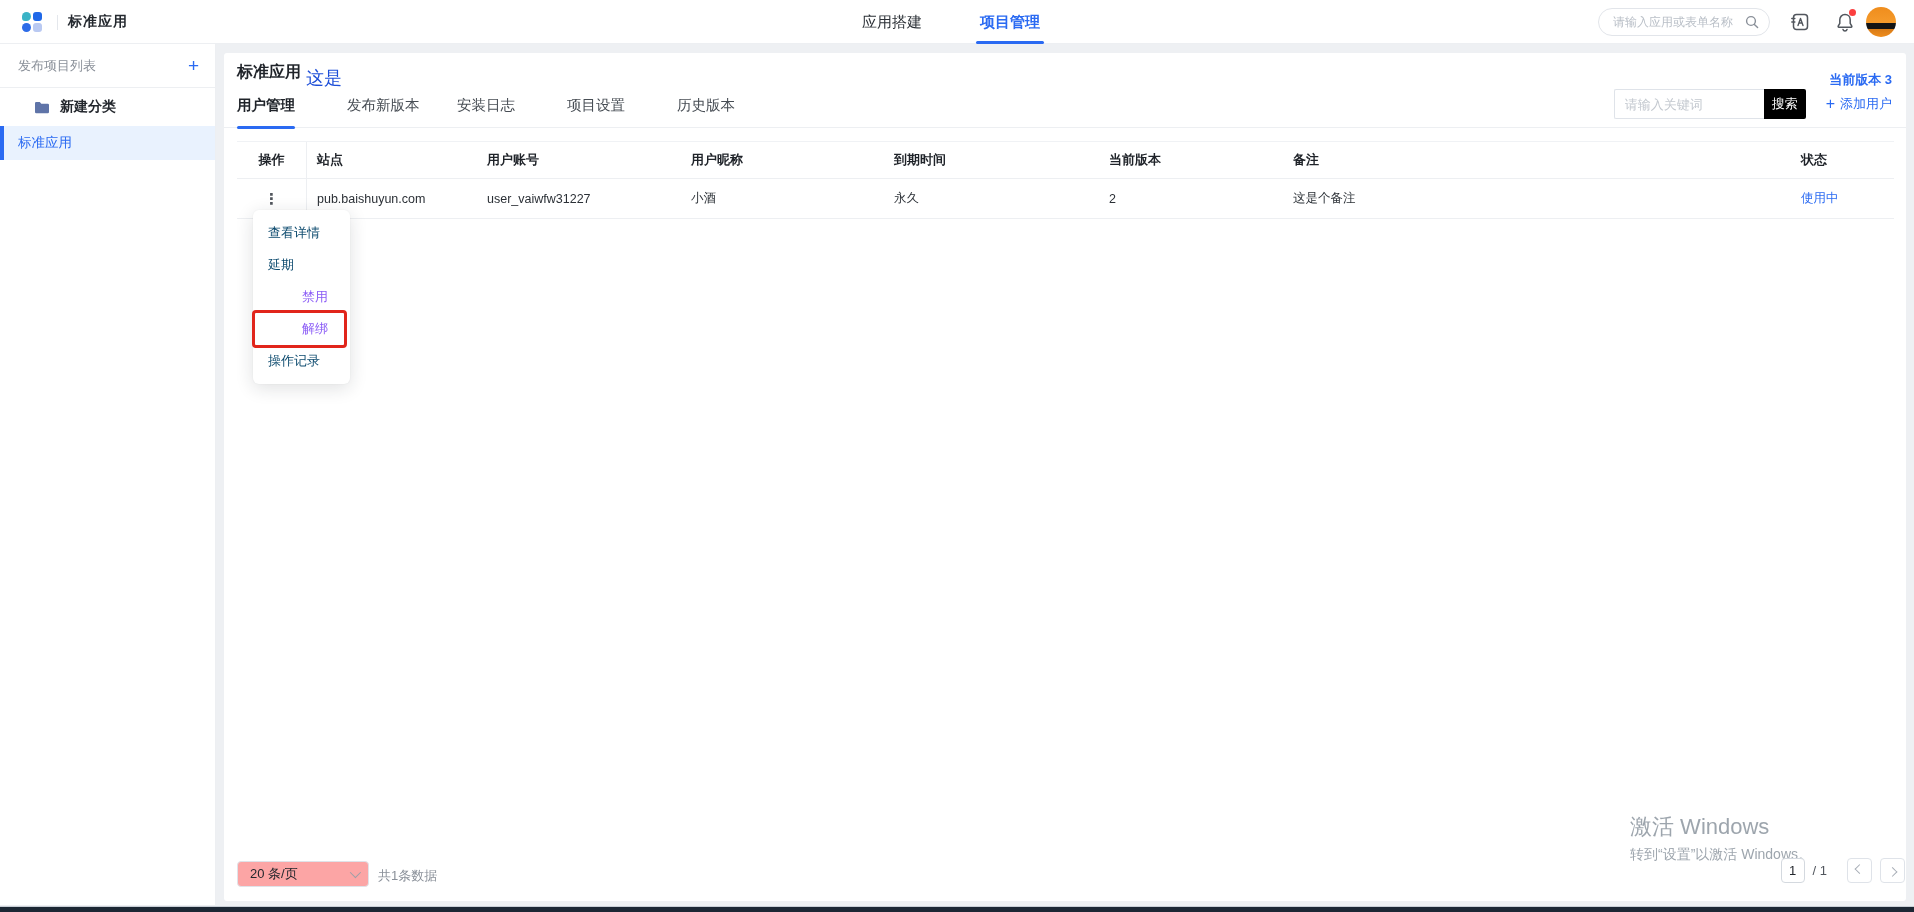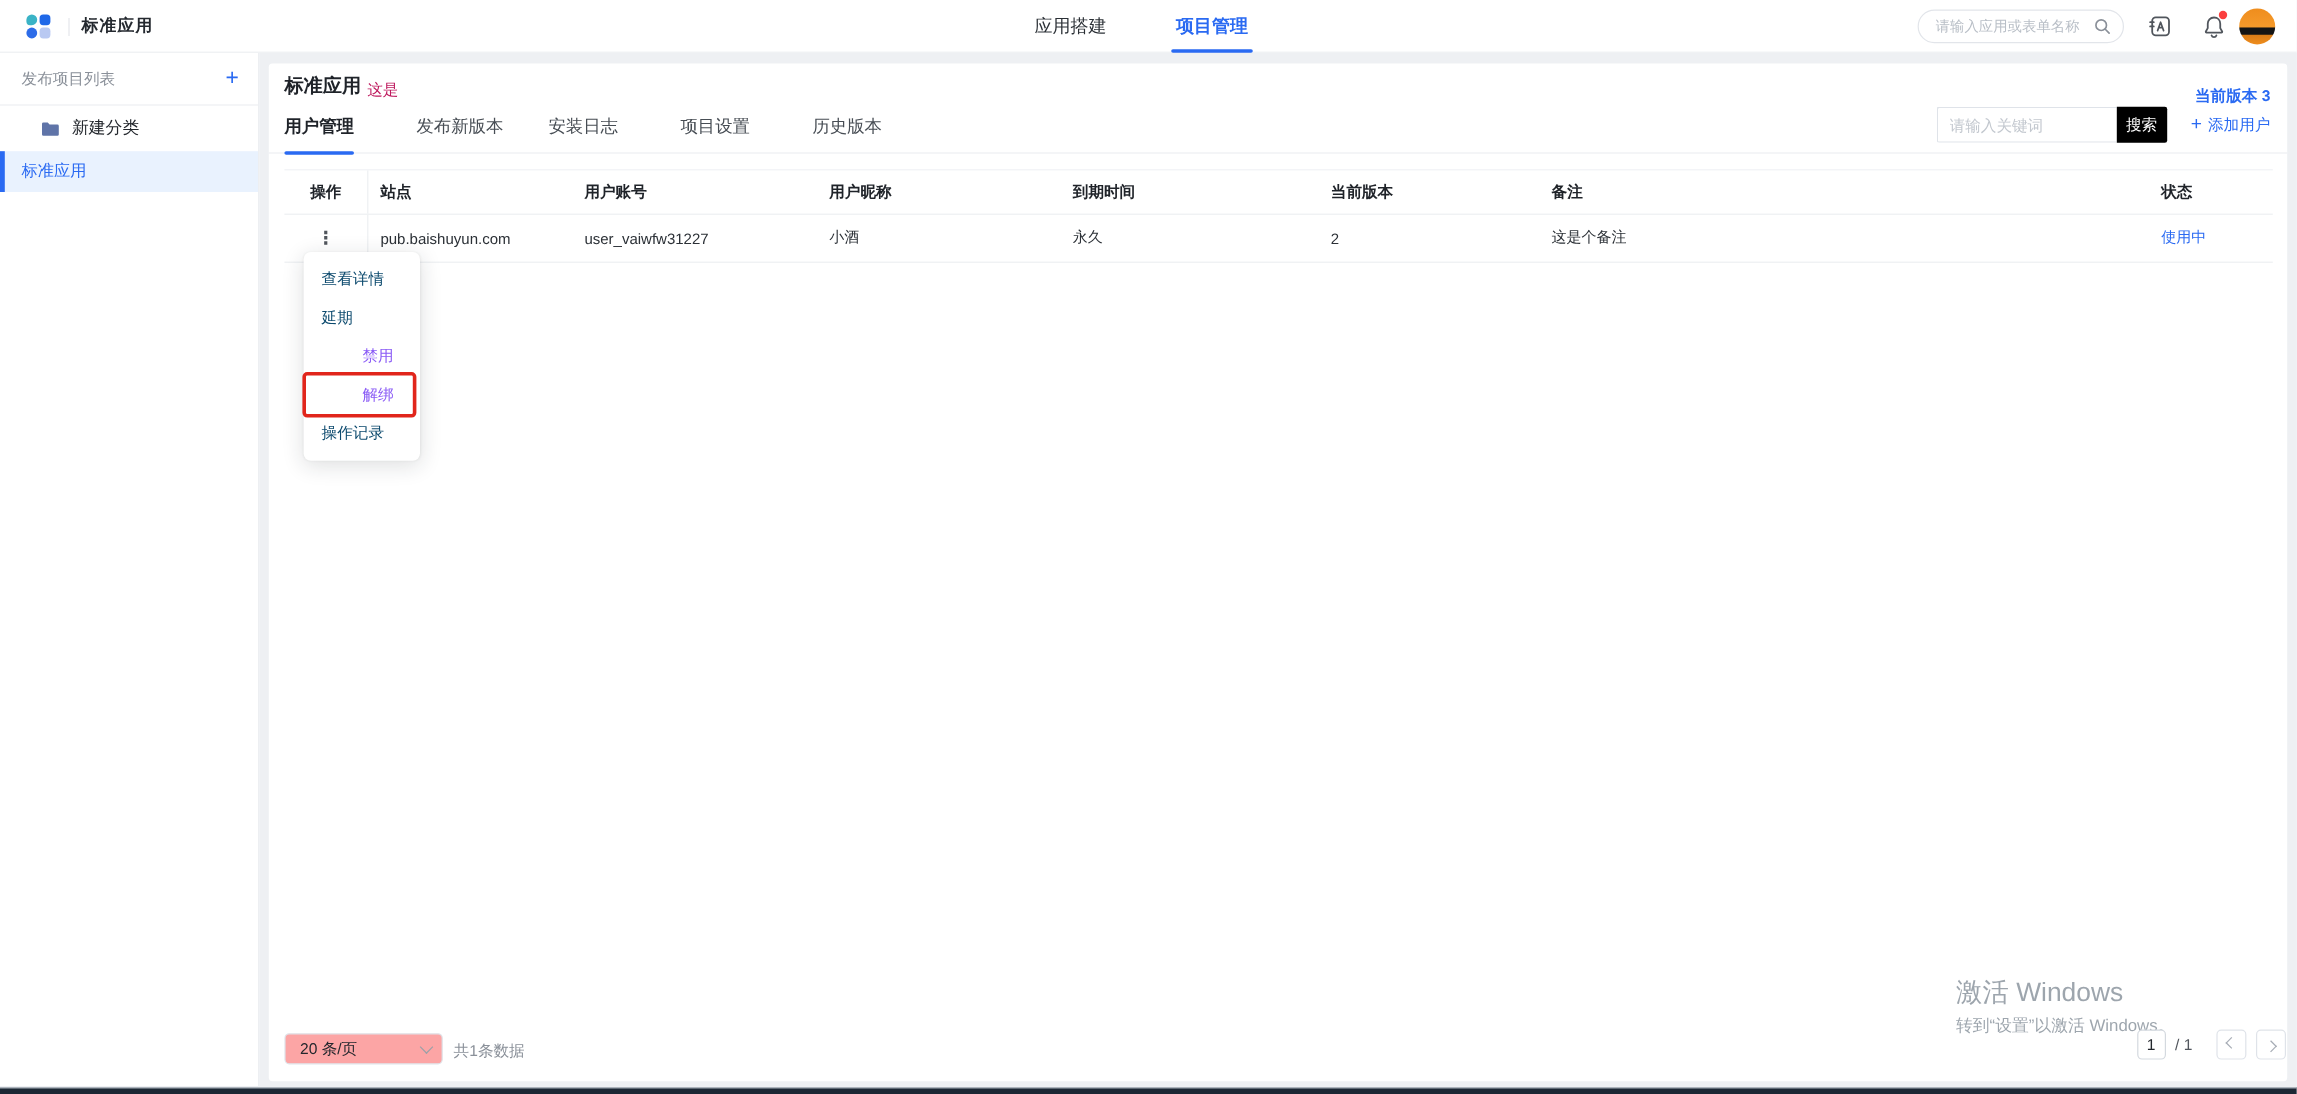--- a/index.html
+++ b/index.html
@@ -28,31 +28,31 @@
   .bell-dot { position:absolute; top:-1px; right:1px; width:7px; height:7px; border-radius:50%; background:#fb3f3f; }
   .avatar { position:absolute; left:1866px; top:7px; width:30px; height:30px; border-radius:50%; overflow:hidden;
             background:linear-gradient(180deg,#ef8d1d 0%,#f59a2b 52%,#141414 54%,#141414 72%,#d97c18 74%,#ef8d1d 100%); cursor:pointer; }
 
   
   .sidebar { position:absolute; left:0; top:44px; width:216px; bottom:7px; background:#fff; border-right:1px solid #edeff2; z-index:2; }
   .sb-head { height:44px; display:flex; align-items:center; justify-content:space-between; padding:0 16px 0 18px; border-bottom:1px solid #edeff2; }
   .sb-head-label { font-size:13px; color:#8a9099; }
   .sb-plus { font-size:19px; color:#2a6af2; cursor:pointer; line-height:1; font-weight:300; }
   .sb-cat { height:38px; display:flex; align-items:center; gap:10px; padding-left:34px; cursor:pointer; }
-  .sb-cat-label { font-size:14px; font-weight:400; color:#23272d; }
+  .sb-cat-label { font-size:14px; font-weight:700; color:#23272d; }
   .sb-item { position:relative; height:34px; display:flex; align-items:center; padding-left:18px; font-size:13.5px; cursor:pointer; }
   .sb-item.active { background:#e9f2fe; color:#2a6af2; }
   .sb-item.active::before { content:""; position:absolute; left:0; top:0; bottom:0; width:4px; background:#2a6af2; }
 
   
   .main-bg { position:absolute; left:216px; top:44px; right:0; bottom:0; background:#eef0f3; }
   .card { position:absolute; left:224px; top:53px; width:1682px; bottom:11px; background:#fff; border-radius:3px; }
   .card-head { position:relative; height:35px; }
   .page-title { position:absolute; left:13px; top:9px; font-size:16px; font-weight:700; color:#1f2329; }
-  .page-subtitle { position:absolute; left:82px; top:13px; font-size:13px; color:#be185d; }
+  .page-subtitle { position:absolute; left:82px; top:13px; font-size:18px; color:#1d4ed8; }
   .version-label { position:absolute; right:14px; top:18px; font-size:13px; font-weight:700; color:#2a6af2; }
 
   .tabsbar { position:relative; height:40px; border-bottom:1px solid #edeff2; }
   .tabs { position:absolute; left:13px; top:0; height:40px; display:flex; }
   .tab { position:relative; height:40px; width:110px; font-size:14.5px; color:#474d54; display:flex; align-items:flex-start; padding-top:8px; cursor:pointer; }
   .tab.active { color:#1f2329; font-weight:700; }
   .tab.active::after { content:""; position:absolute; left:0; bottom:-1px; width:58px; height:3px; background:#2a6af2; border-radius:2px; }
   .toolbar { position:absolute; right:14px; top:1px; height:30px; display:flex; align-items:center; }
   .kw-input { width:150px; height:30px; border:1px solid #dfe3e9; border-right:none; border-radius:2px 0 0 2px; padding:0 10px; font-size:13px; outline:none; color:#51565d; }
   .kw-input::placeholder { color:#c3c8cf; }

